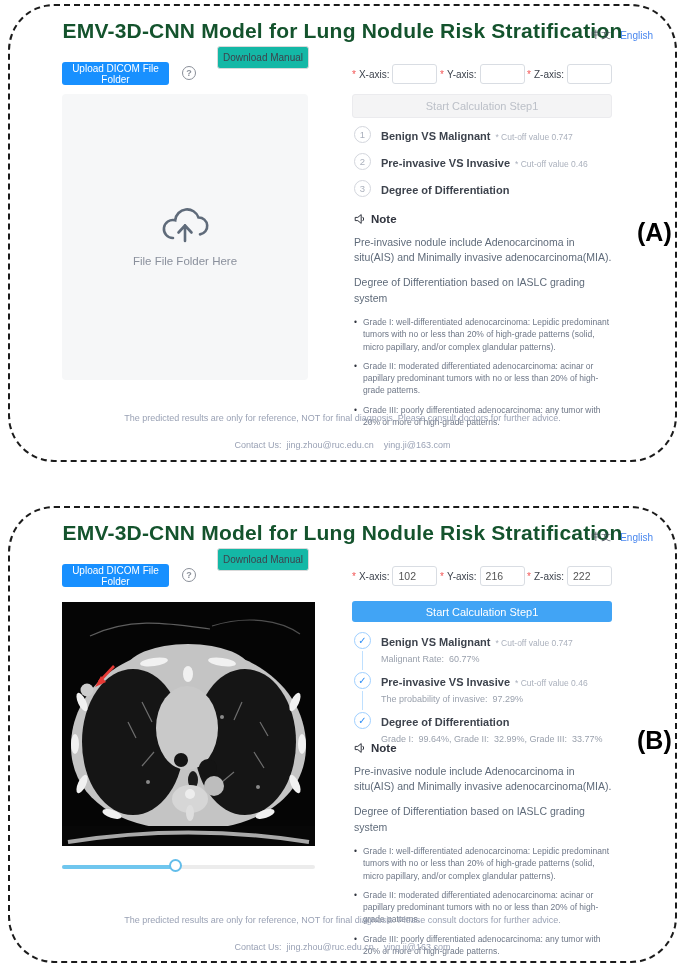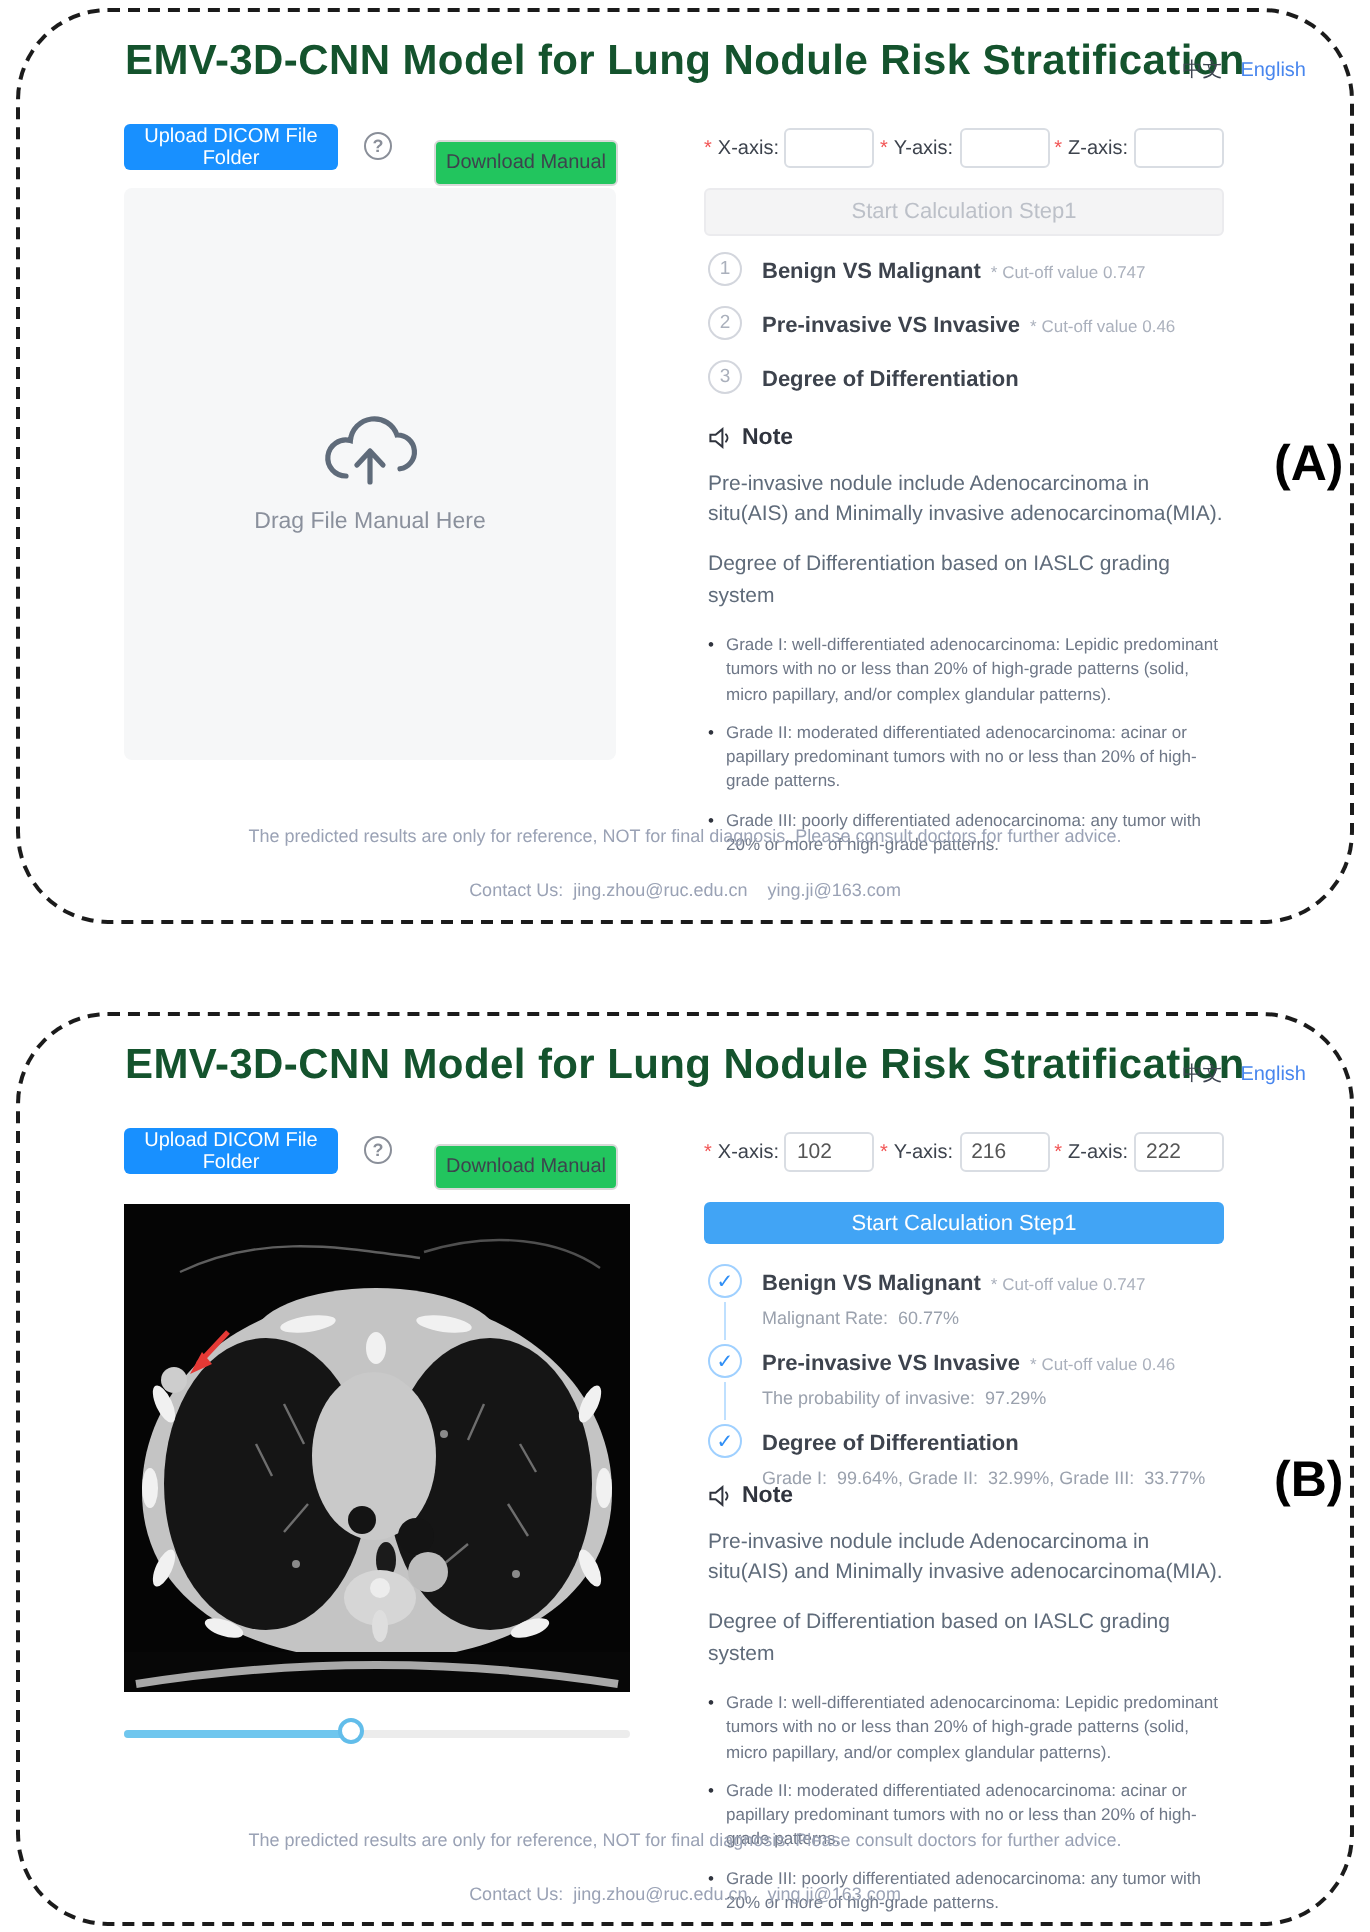--- a/index.html
+++ b/index.html
@@ -15,21 +15,21 @@
 
   
   .title { position:absolute; top:13px; left:0; width:100%; text-align:center; font-size:21px; font-weight:700; color:#14532d; letter-spacing:.2px; }
   .lang { position:absolute; top:22px; right:22px; font-size:10px; display:flex; gap:9px; align-items:center; }
   .lang-zh { color:#3d4450; cursor:pointer; }
   .lang-en { color:#4886ee; cursor:pointer; }
 
   
   .btn-upload { position:absolute; left:52px; top:56px; width:107px; height:23px; background:#1890ff; color:#fff; border:none; border-radius:3px; font-size:10px; font-family:inherit; cursor:pointer; }
   .help { position:absolute; left:172px; top:60px; width:14px; height:14px; border:1.4px solid #8a8f99; border-radius:50%; color:#8a8f99; font-size:9px; font-weight:700; display:flex; align-items:center; justify-content:center; cursor:pointer; }
-  .btn-download { position:absolute; left:207px; top:64px; width:92px; height:23px; background:#22c55e; color:#3d434d; border:1px solid #d9d9d9; border-radius:3px; font-size:10px; font-family:inherit; cursor:pointer; }
+  .btn-download { position:absolute; left:207px; top:40px; width:92px; height:23px; background:#14b8a6; color:#3d434d; border:1px solid #d9d9d9; border-radius:3px; font-size:10px; font-family:inherit; cursor:pointer; }
 
   
   .axis-row { position:absolute; left:342px; top:58px; width:260px; display:flex; justify-content:space-between; }
   .axis-group { display:flex; align-items:center; gap:3px; }
   .req { color:#f25555; font-size:10px; }
   .axis-label { color:#3d434d; font-size:10px; }
   .axis-input { width:45px; height:20px; border:1px solid #d9dde3; border-radius:3px; font-size:10.5px; color:#555; padding-left:5px; font-family:inherit; }
 
   
   .btn-start { position:absolute; left:342px; width:260px; height:24px; border-radius:3px; font-size:11px; font-family:inherit; text-align:center; }
@@ -116,21 +116,21 @@
         <span class="axis-label">Z-axis:</span>
         <input class="axis-input" value="" style="">
       </div>
     </div>
 
     <div class="dropzone">
       <svg width="50" height="38" viewBox="0 0 50 38">
         <path d="M13 31 a9 9 0 1 1 2.2-17.7 A12 12 0 0 1 38.5 10.5 A8.5 8.5 0 0 1 40 27.4" fill="none" stroke="#5f6b7a" stroke-width="2.6" stroke-linecap="round"></path>
         <path d="M25 34 V20 M25 18.5 l-6.5 7 M25 18.5 l6.5 7" fill="none" stroke="#5f6b7a" stroke-width="2.6" stroke-linecap="round" stroke-linejoin="round"></path>
       </svg>
-      <div class="drop-text">Drag File Manual Here</div>
+      <div class="drop-text">File File Folder Here</div>
     </div>
 
     <button class="btn-start disabled" disabled="">Start Calculation Step1</button>
 
     <div class="steps-a">
       <div class="step-a">
         <span class="num-circle">1</span>
         <span><span class="step-title">Benign VS Malignant</span><span class="step-cutoff">* Cut-off value 0.747</span></span>
       </div>
       <div class="step-a">

